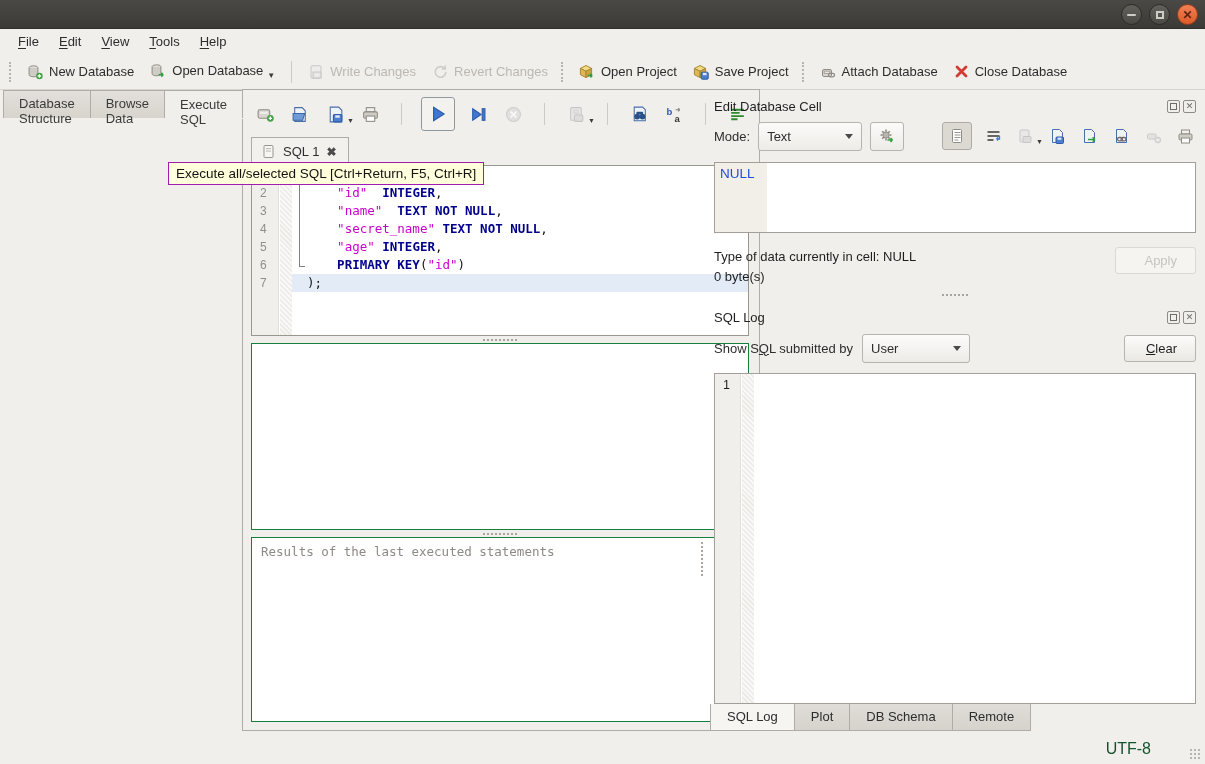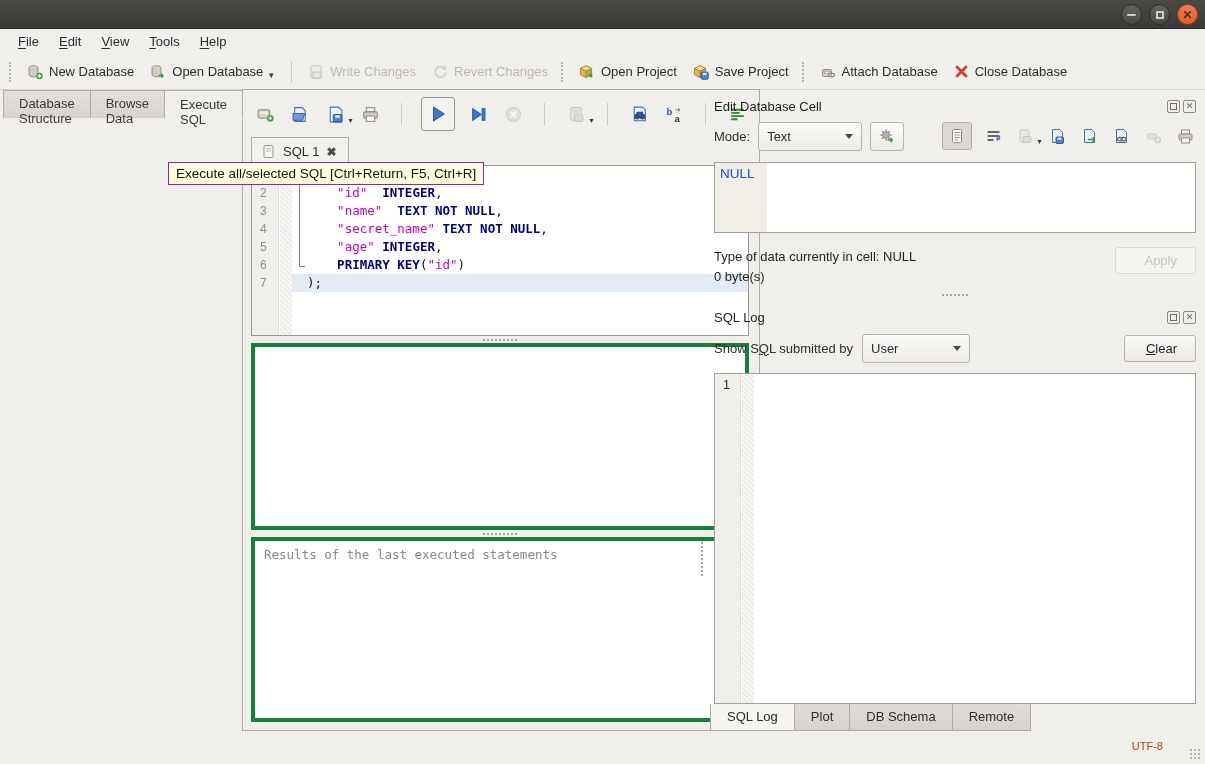--- a/index.html
+++ b/index.html
@@ -21,21 +21,21 @@
 
   
   .menubar{height:25px;display:flex;align-items:center;padding-left:8px;background:#f1efec}
   .menu-item{padding:3px 10px;border-radius:2px}
   .menu-item u{text-underline-offset:2px}
 
   
   .toolbar{height:36px;display:flex;align-items:center;padding:0 4px;background:#f1efec;border-bottom:1px solid #d8d4ce}
   .tb-handle{width:3px;height:20px;border-left:2px dotted #b9b5ae;margin:0 7px 0 5px}
   .tb-sep{width:1px;height:22px;background:#cfcbc4;margin:0 8px}
-  .tb-btn{display:flex;align-items:center;gap:6px;padding:5px 8px;border-radius:3px;white-space:nowrap}
+  .tb-btn{display:flex;gap:6px;padding:5px 8px;border-radius:3px;white-space:nowrap}
   .tb-btn.disabled{color:#bcb8b1}
   .tb-btn.disabled svg{opacity:.45;filter:grayscale(1)}
   .tb-caret{font-size:8px;color:#3c3c3c;margin:8px 0 0 -2px}
 
   
   .main{position:absolute;top:90px;left:0;right:0;bottom:33px;display:flex}
   .left-pane{width:703px;display:flex;flex-direction:row;padding-left:2px}
   .right-pane{flex:1;display:flex;flex-direction:column;padding:2px 9px 0 11px;position:relative}
 
   
@@ -73,21 +73,21 @@
   .fold-end::before{content:'';position:absolute;left:7px;top:0;height:10px;width:5px;border-left:1px solid #808080;border-bottom:1px solid #808080}
   .code-text{flex:1;white-space:pre}
   .code-row.hl .fold, .code-row.hl .code-text{background:var(--curline)}
   .c-kw{color:var(--kw);font-weight:bold}
   .c-str{color:var(--str)}
   .c-pl{color:#141414}
 
   
   .h-split{height:7px;display:flex;align-items:center;justify-content:center}
   .h-split .dots{width:34px;border-top:2px dotted #a9a59e}
-  .pane{border:4px solid #15803d;background:#fff}
+  .pane{border:1px solid #15803d;background:#fff}
   .pane.mid{height:187px}
   .pane.results{flex:1;padding:6px 9px;font-family:"DejaVu Sans Mono",monospace;font-size:12.5px;color:#8d8983}
   .v-split{position:absolute;left:701px;top:452px;height:34px;border-left:2px dotted #a9a59e;z-index:5}
 
   
   .panel-header{display:flex;align-items:center;height:24px;margin-top:2px}
   .panel-header .ph-title{flex:1;color:#1f1f1f}
   .dock-icons{display:flex;gap:3px}
   .dock-btn{width:13px;height:13px;border:1px solid #8f8b84;border-radius:2px;display:flex;align-items:center;justify-content:center;color:#6e6a64;font-size:9px;line-height:1;background:#f1efec}
   .dock-btn .r-outer{width:7px;height:7px;border:1px solid #6e6a64;position:relative}
@@ -113,21 +113,21 @@
   .log-box .hatch-bg{left:27px}
   .log-box .log-num{position:absolute;left:8px;top:4px;font-size:12.5px;color:#1f1f1f;z-index:2}
 
   
   .btabs{display:flex;height:27px;margin-top:0;margin-left:-4px}
   .btab{padding:5px 16px 4px;background:linear-gradient(#e0ddd8,#d6d3cd);border:1px solid #b0aca5;border-top:none;margin-right:-1px;color:#2d2d2d}
   .btab.active{background:#f6f5f2;position:relative;z-index:2}
 
   
   .statusbar{position:absolute;left:0;right:0;bottom:0;height:33px;background:#f1efec}
-  .status-enc{position:absolute;right:42px;top:9px;color:#c2410c;font-size:11px}
+  .status-enc{position:absolute;right:54px;top:9px;color:#14532d;font-size:16px}
   .grip{position:absolute;right:4px;bottom:4px;width:12px;height:12px;background-image:radial-gradient(#b9b5ae 1px,transparent 1.3px);background-size:4px 4px}
 
   svg{display:block}
 </style>
 </head>
 <body>
 
 <div class="window">
 
   <div class="titlebar">

